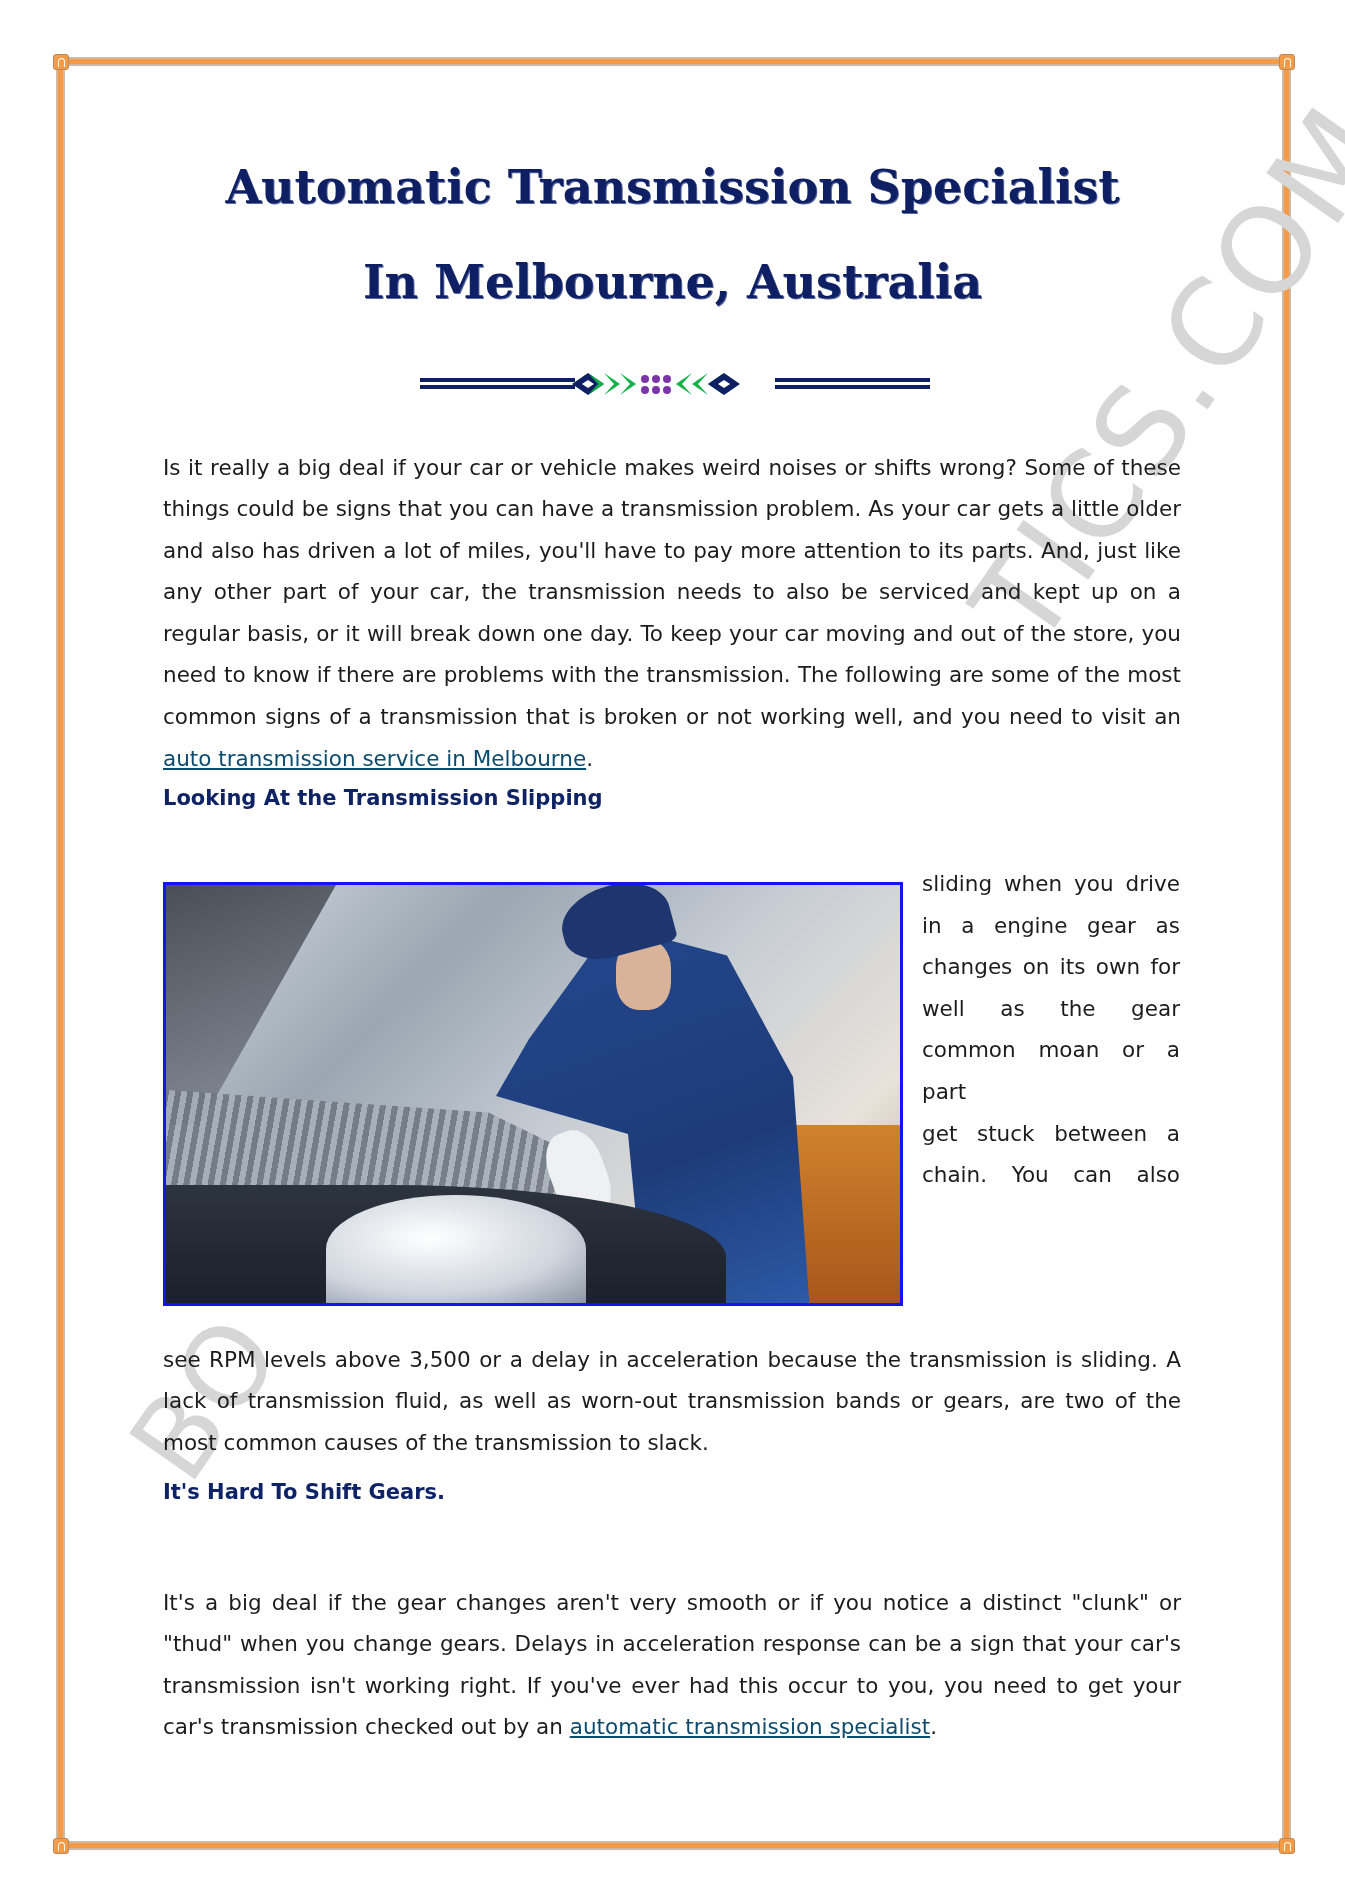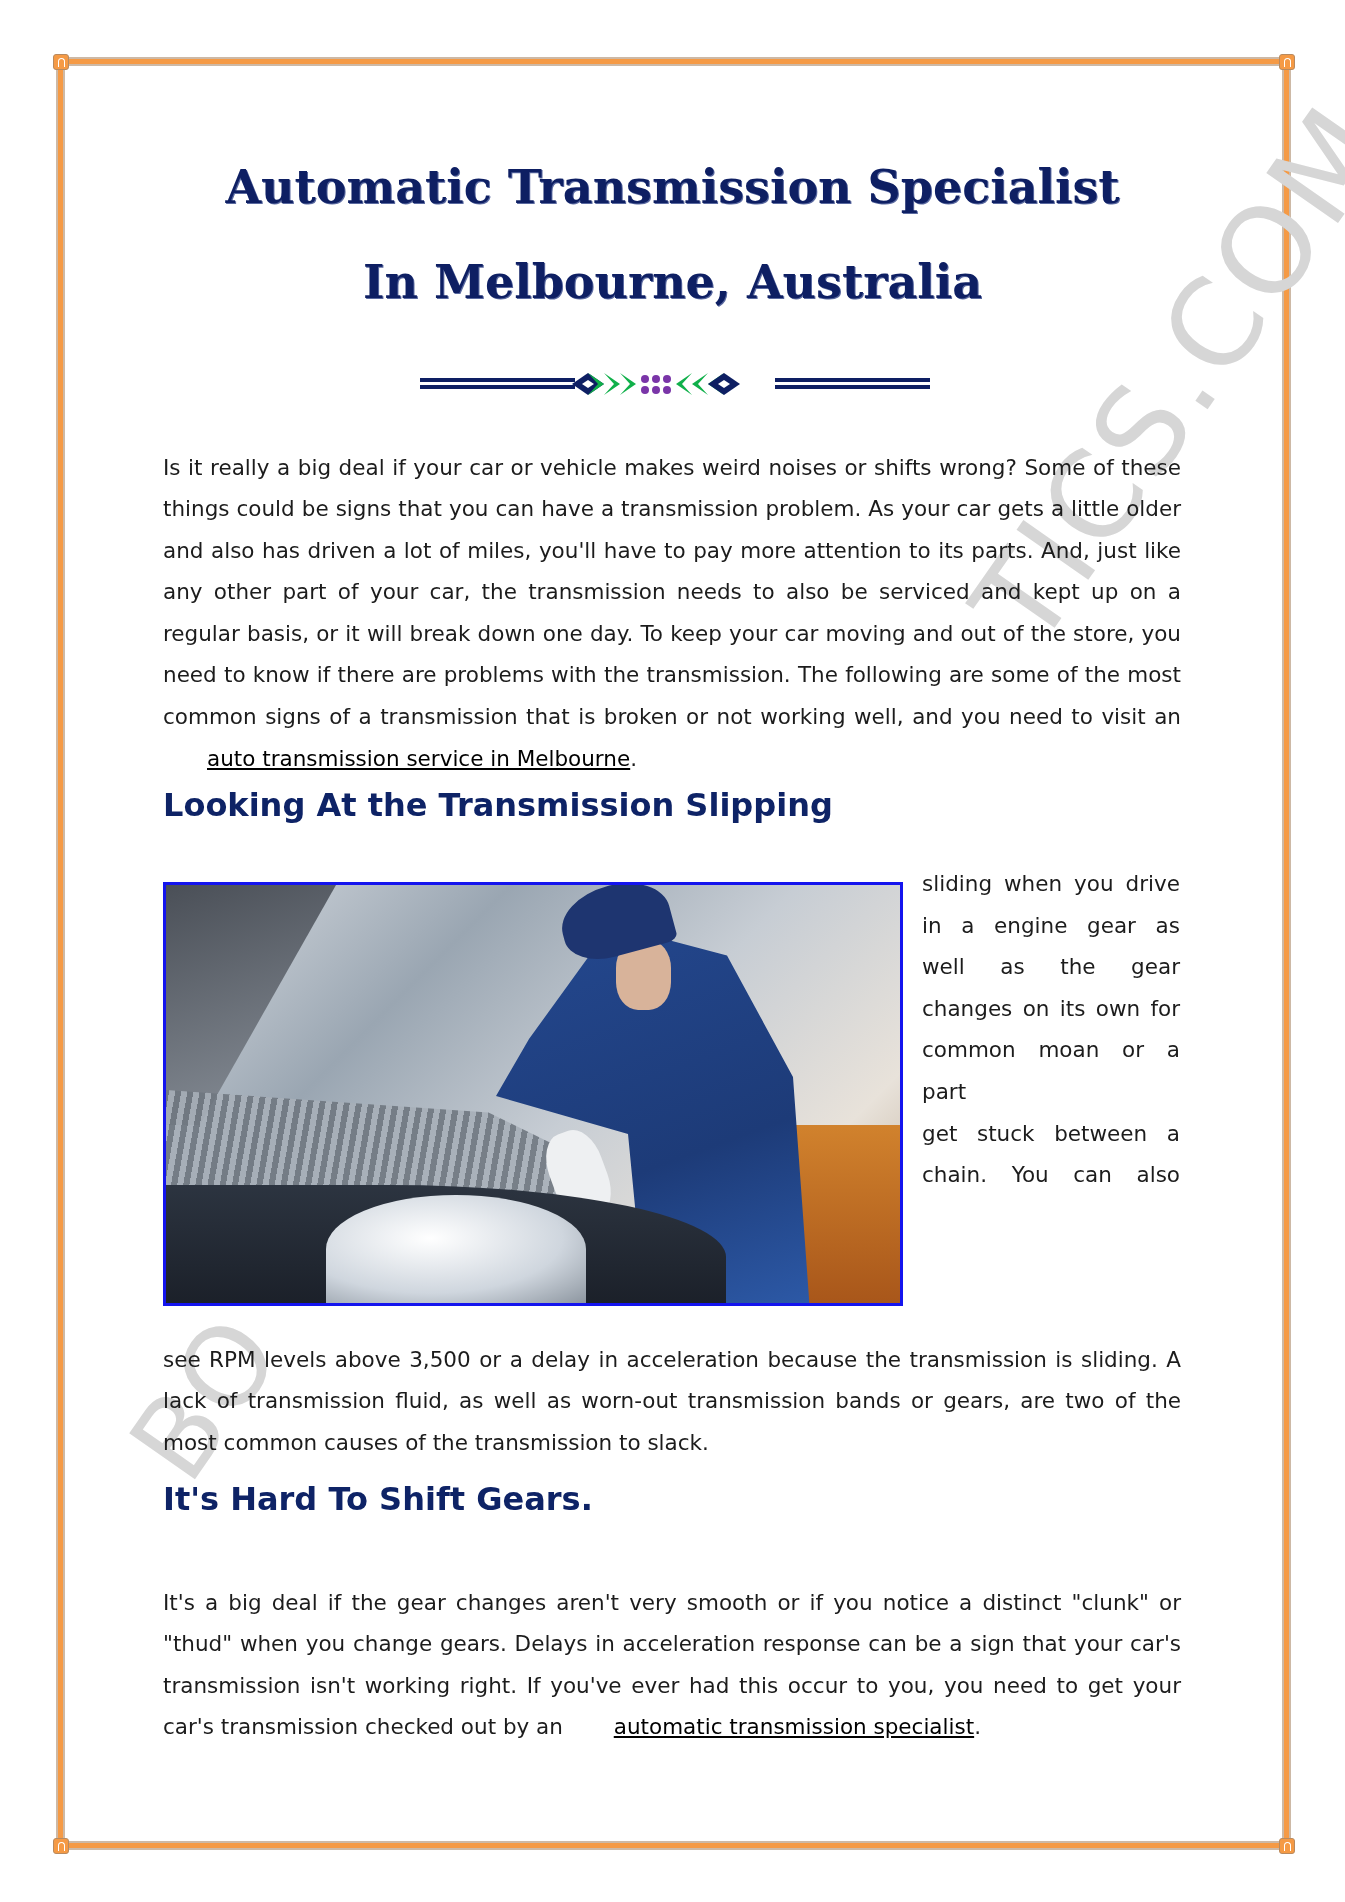--- a/index.html
+++ b/index.html
@@ -23,24 +23,24 @@
   .title { position:absolute; left:0; width:1345px; text-align:center;
            font-family:"DejaVu Serif", serif; font-weight:bold; color:#0e1f63; font-size:46px;
            text-shadow:1px 1px 0 #5b6aa0; }
   .title-1 { top:160px; }
   .title-2 { top:255px; }
 
   .divider { position:absolute; left:420px; top:370px; width:510px; height:28px; }
 
   .para { position:absolute; left:163px; width:1018px; font-size:21.5px; line-height:41.6px;
           text-align:justify; color:#1c1c1c; font-family:"DejaVu Sans", sans-serif; }
-  .para a { color:#000000; text-decoration:underline;margin-left:44px; }
+  .para a { color:#0c4a6e; text-decoration:underline; }
   .p1 { top:425px; }
   .h2 { position:absolute; left:163px; font-family:"DejaVu Sans", sans-serif; font-weight:bold;
-        color:#0e2366; font-size:32px; }
+        color:#0e2366; font-size:21px; }
   .h2-1 { top:786px; }
   .h2-2 { top:1480px; }
 
   .photo { position:absolute; left:163px; top:882px; width:734px; height:418px;
            border:3px solid #1414ee; overflow:hidden;
            background:linear-gradient(135deg,#d9dde2 0%,#9aa6b2 30%,#c7cdd4 55%,#e8e2da 80%,#b8a48c 100%); }
   .photo .car-hood { position:absolute; left:0; top:0; width:170px; height:240px;
            background:linear-gradient(160deg,#4a4f57,#8c939c); clip-path:polygon(0 0,100% 0,20% 100%,0 100%); }
   .photo .engine { position:absolute; left:0; top:190px; width:430px; height:150px;
            background:repeating-linear-gradient(100deg,#6f7780 0 6px,#a7afb8 6px 12px); opacity:.9;
@@ -118,22 +118,22 @@
   <div class="worker-face"></div>
   <div class="worker-cap"></div>
   <div class="glove"></div>
   <div class="car-front"></div>
   <div class="headlight"></div>
 </div>
 
 <div class="side-text">
   <span>sliding when you drive</span>
   <span>in a engine gear as</span>
+  <span>changes on its own for</span>
   <span>well as the gear</span>
-  <span>changes on its own for</span>
   <span>common moan or a part</span>
   <span>get stuck between a</span>
   <span>chain. You can also</span>
 </div>
 
 <p class="para p2">see RPM levels above 3,500 or a delay in acceleration because the transmission is sliding. A lack of transmission fluid, as well as worn-out transmission bands or gears, are two of the most common causes of the transmission to slack.</p>
 
 <div class="h2 h2-2">It's Hard To Shift Gears.</div>
 
 <p class="para p3"><span>It's a big deal if the gear changes aren't very smooth or if you notice a distinct "clunk" or "thud" when you change gears. Delays in acceleration response can be a sign that your car's transmission isn't working right. If you've ever had this occur to you, you need to get your car's transmission checked out by an </span><a href="#">automatic transmission specialist</a><span>.</span></p>

